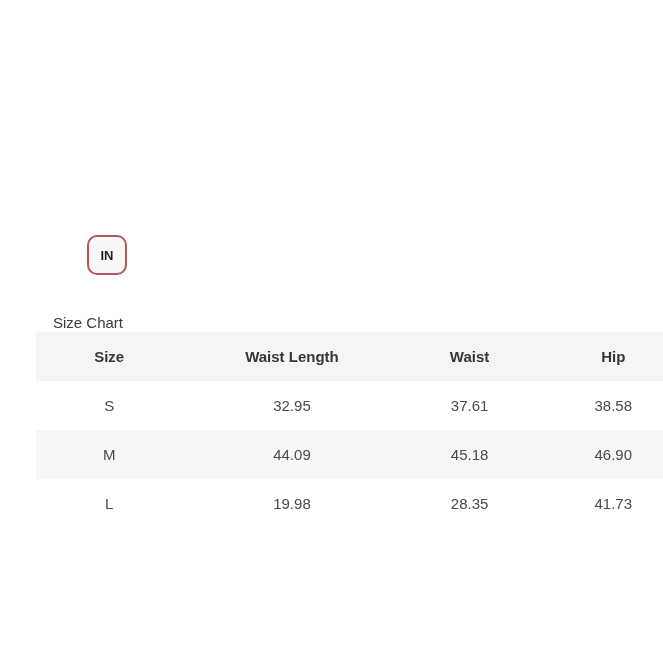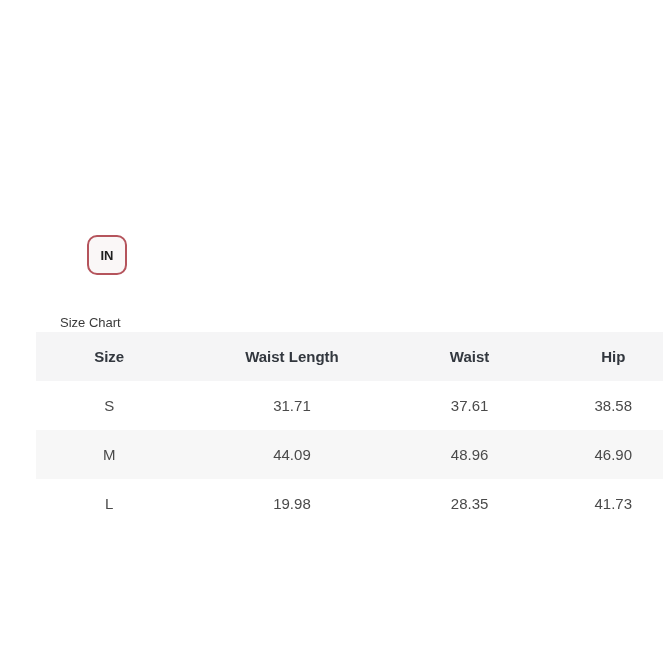--- a/index.html
+++ b/index.html
@@ -25,22 +25,22 @@
     font-weight: bold;
     font-size: 13px;
     color: #1f1f1f;
     cursor: pointer;
     display: flex;
     align-items: center;
     justify-content: center;
   }
   .section-title {
     position: absolute;
-    left: 12px; top: 266px;
-    font-size: 13px;
+    left: 5px; top: 266px;
+    font-size: 15px;
     line-height: 18px;
     color: #3a3a3a;
   }
   table.size-table {
     position: absolute;
     left: 4px; top: 300px;
     width: 653px;
     border-collapse: collapse;
     table-layout: fixed;
   }
@@ -85,28 +85,28 @@
       <tr>
         <th>Size</th>
         <th>Waist Length</th>
         <th>Waist</th>
         <th>Hip</th>
       </tr>
     </thead>
     <tbody>
       <tr>
         <td>S</td>
-        <td>31.71</td>
+        <td>32.95</td>
         <td>37.61</td>
         <td>38.58</td>
       </tr>
       <tr class="striped">
         <td>M</td>
         <td>44.09</td>
-        <td>48.96</td>
+        <td>45.18</td>
         <td>46.90</td>
       </tr>
       <tr>
         <td>L</td>
         <td>19.98</td>
         <td>28.35</td>
         <td>41.73</td>
       </tr>
     </tbody>
   </table>

